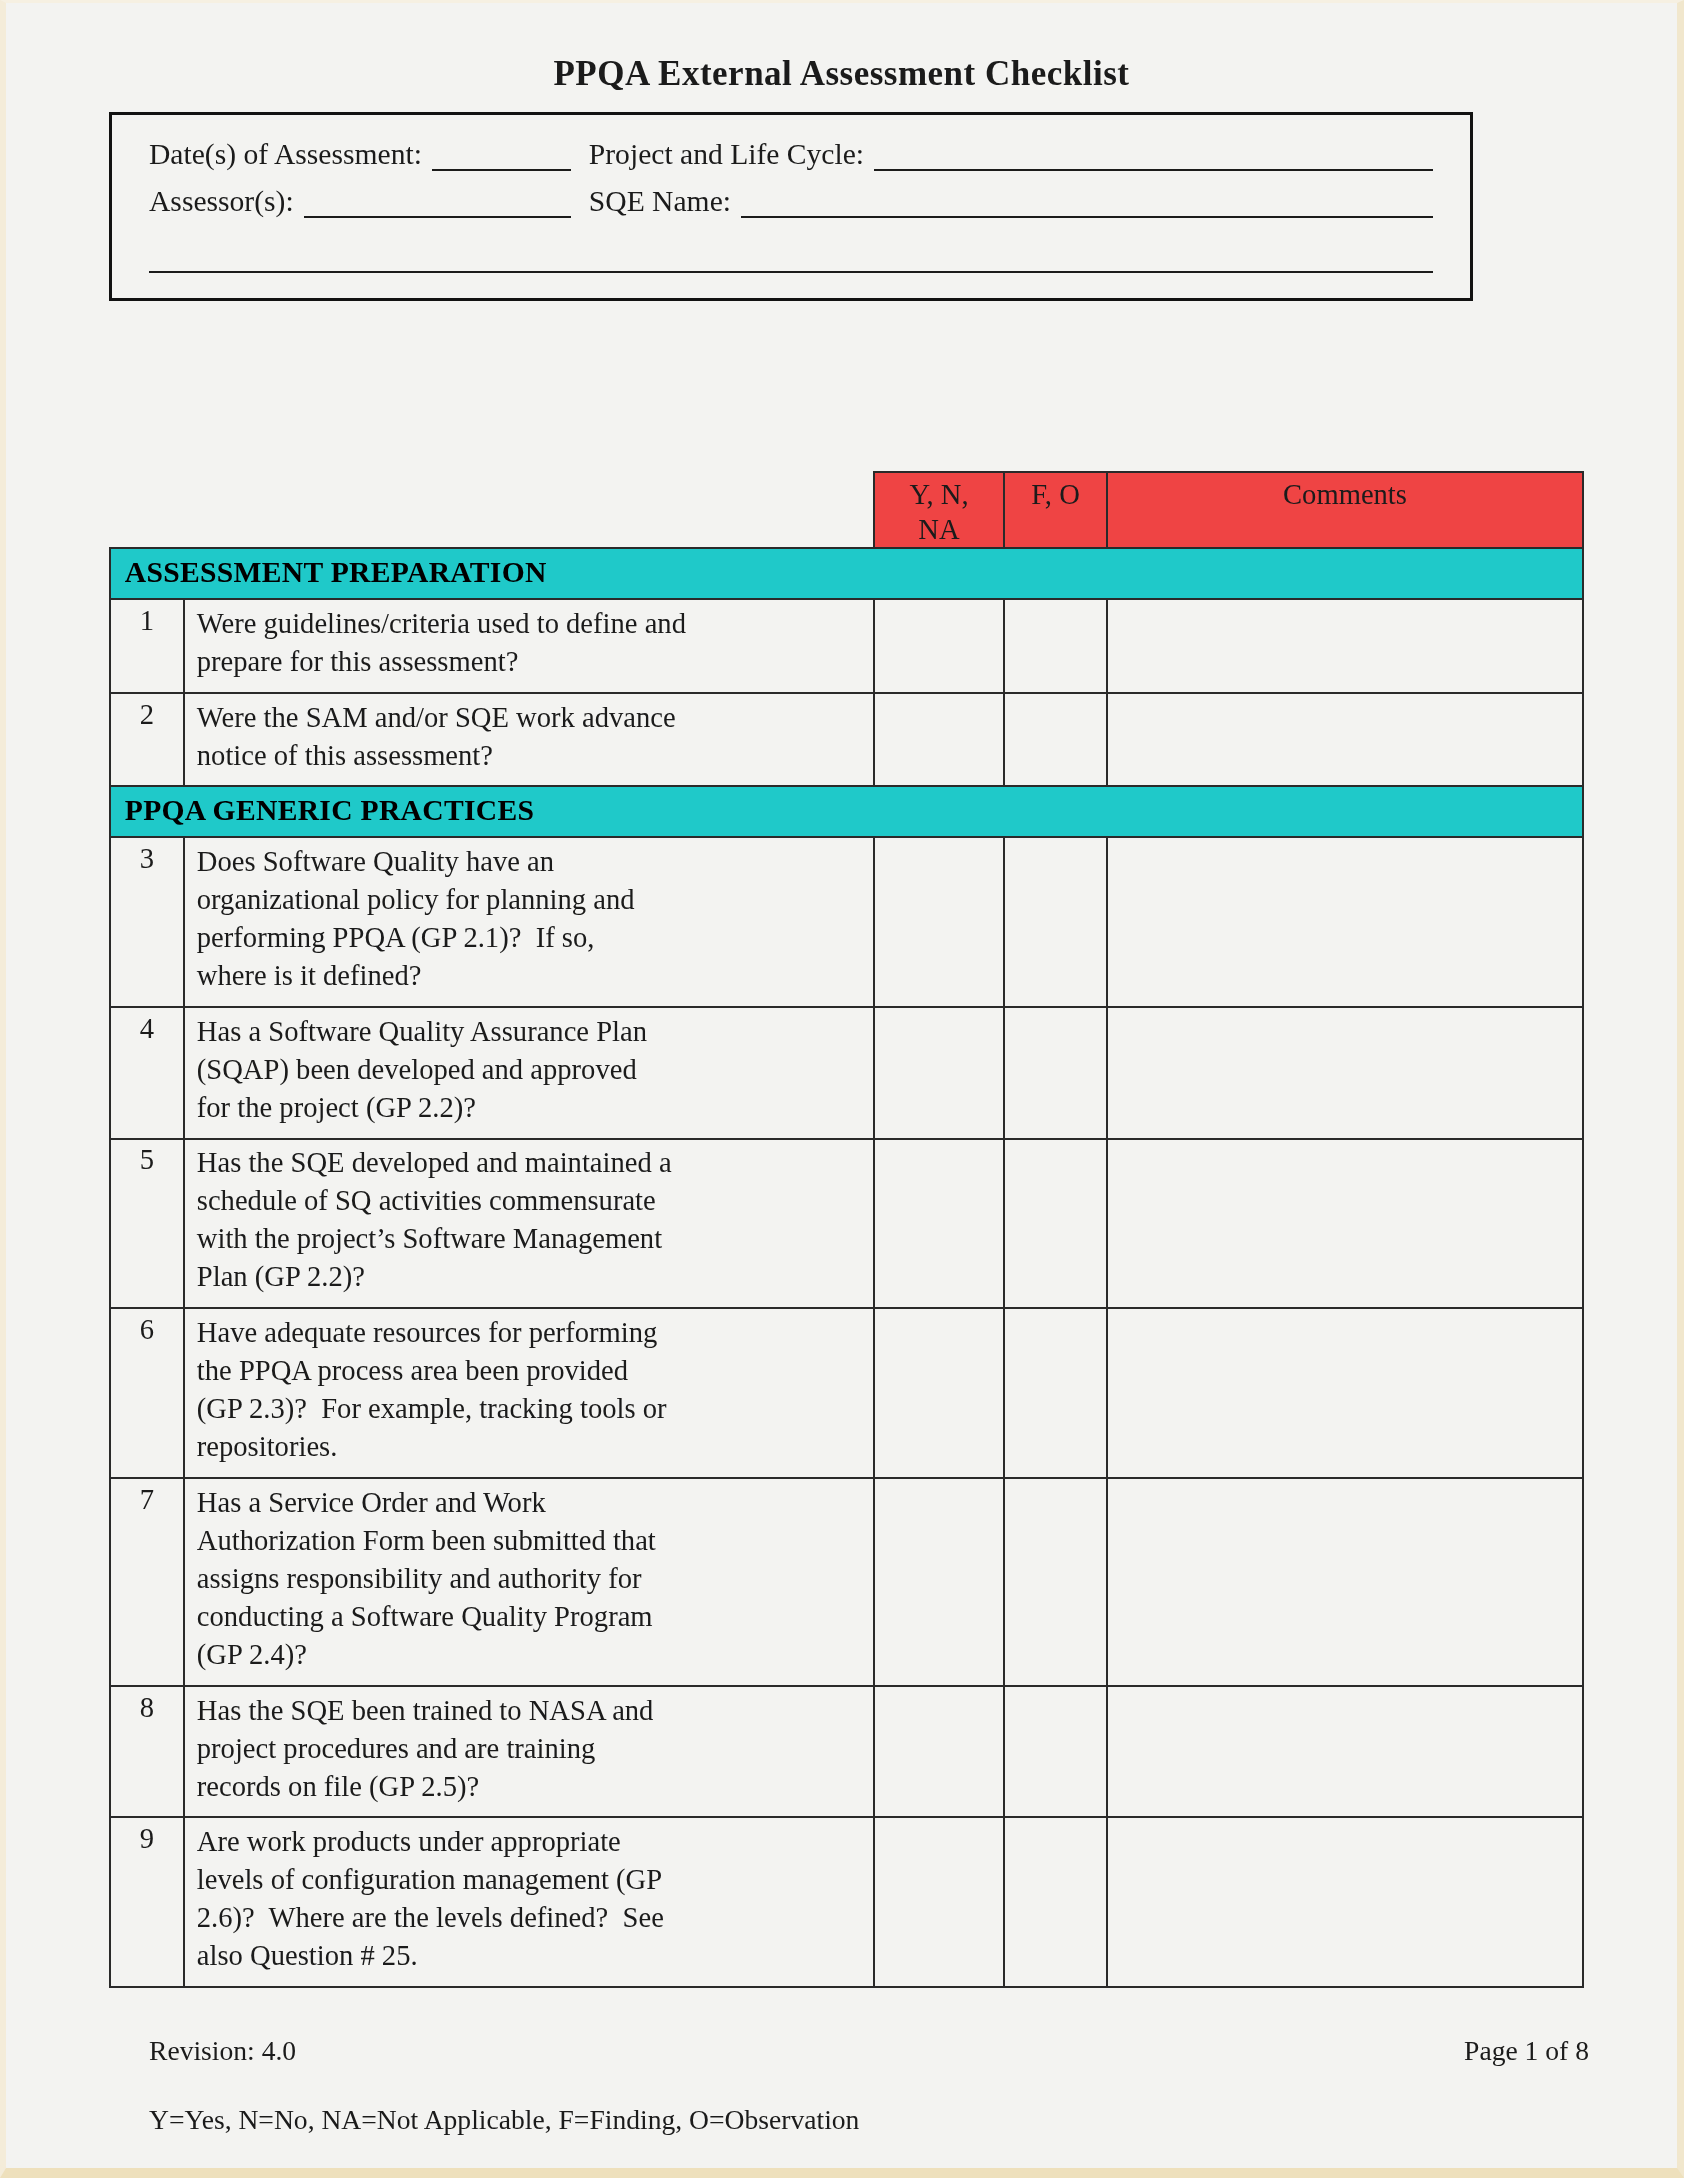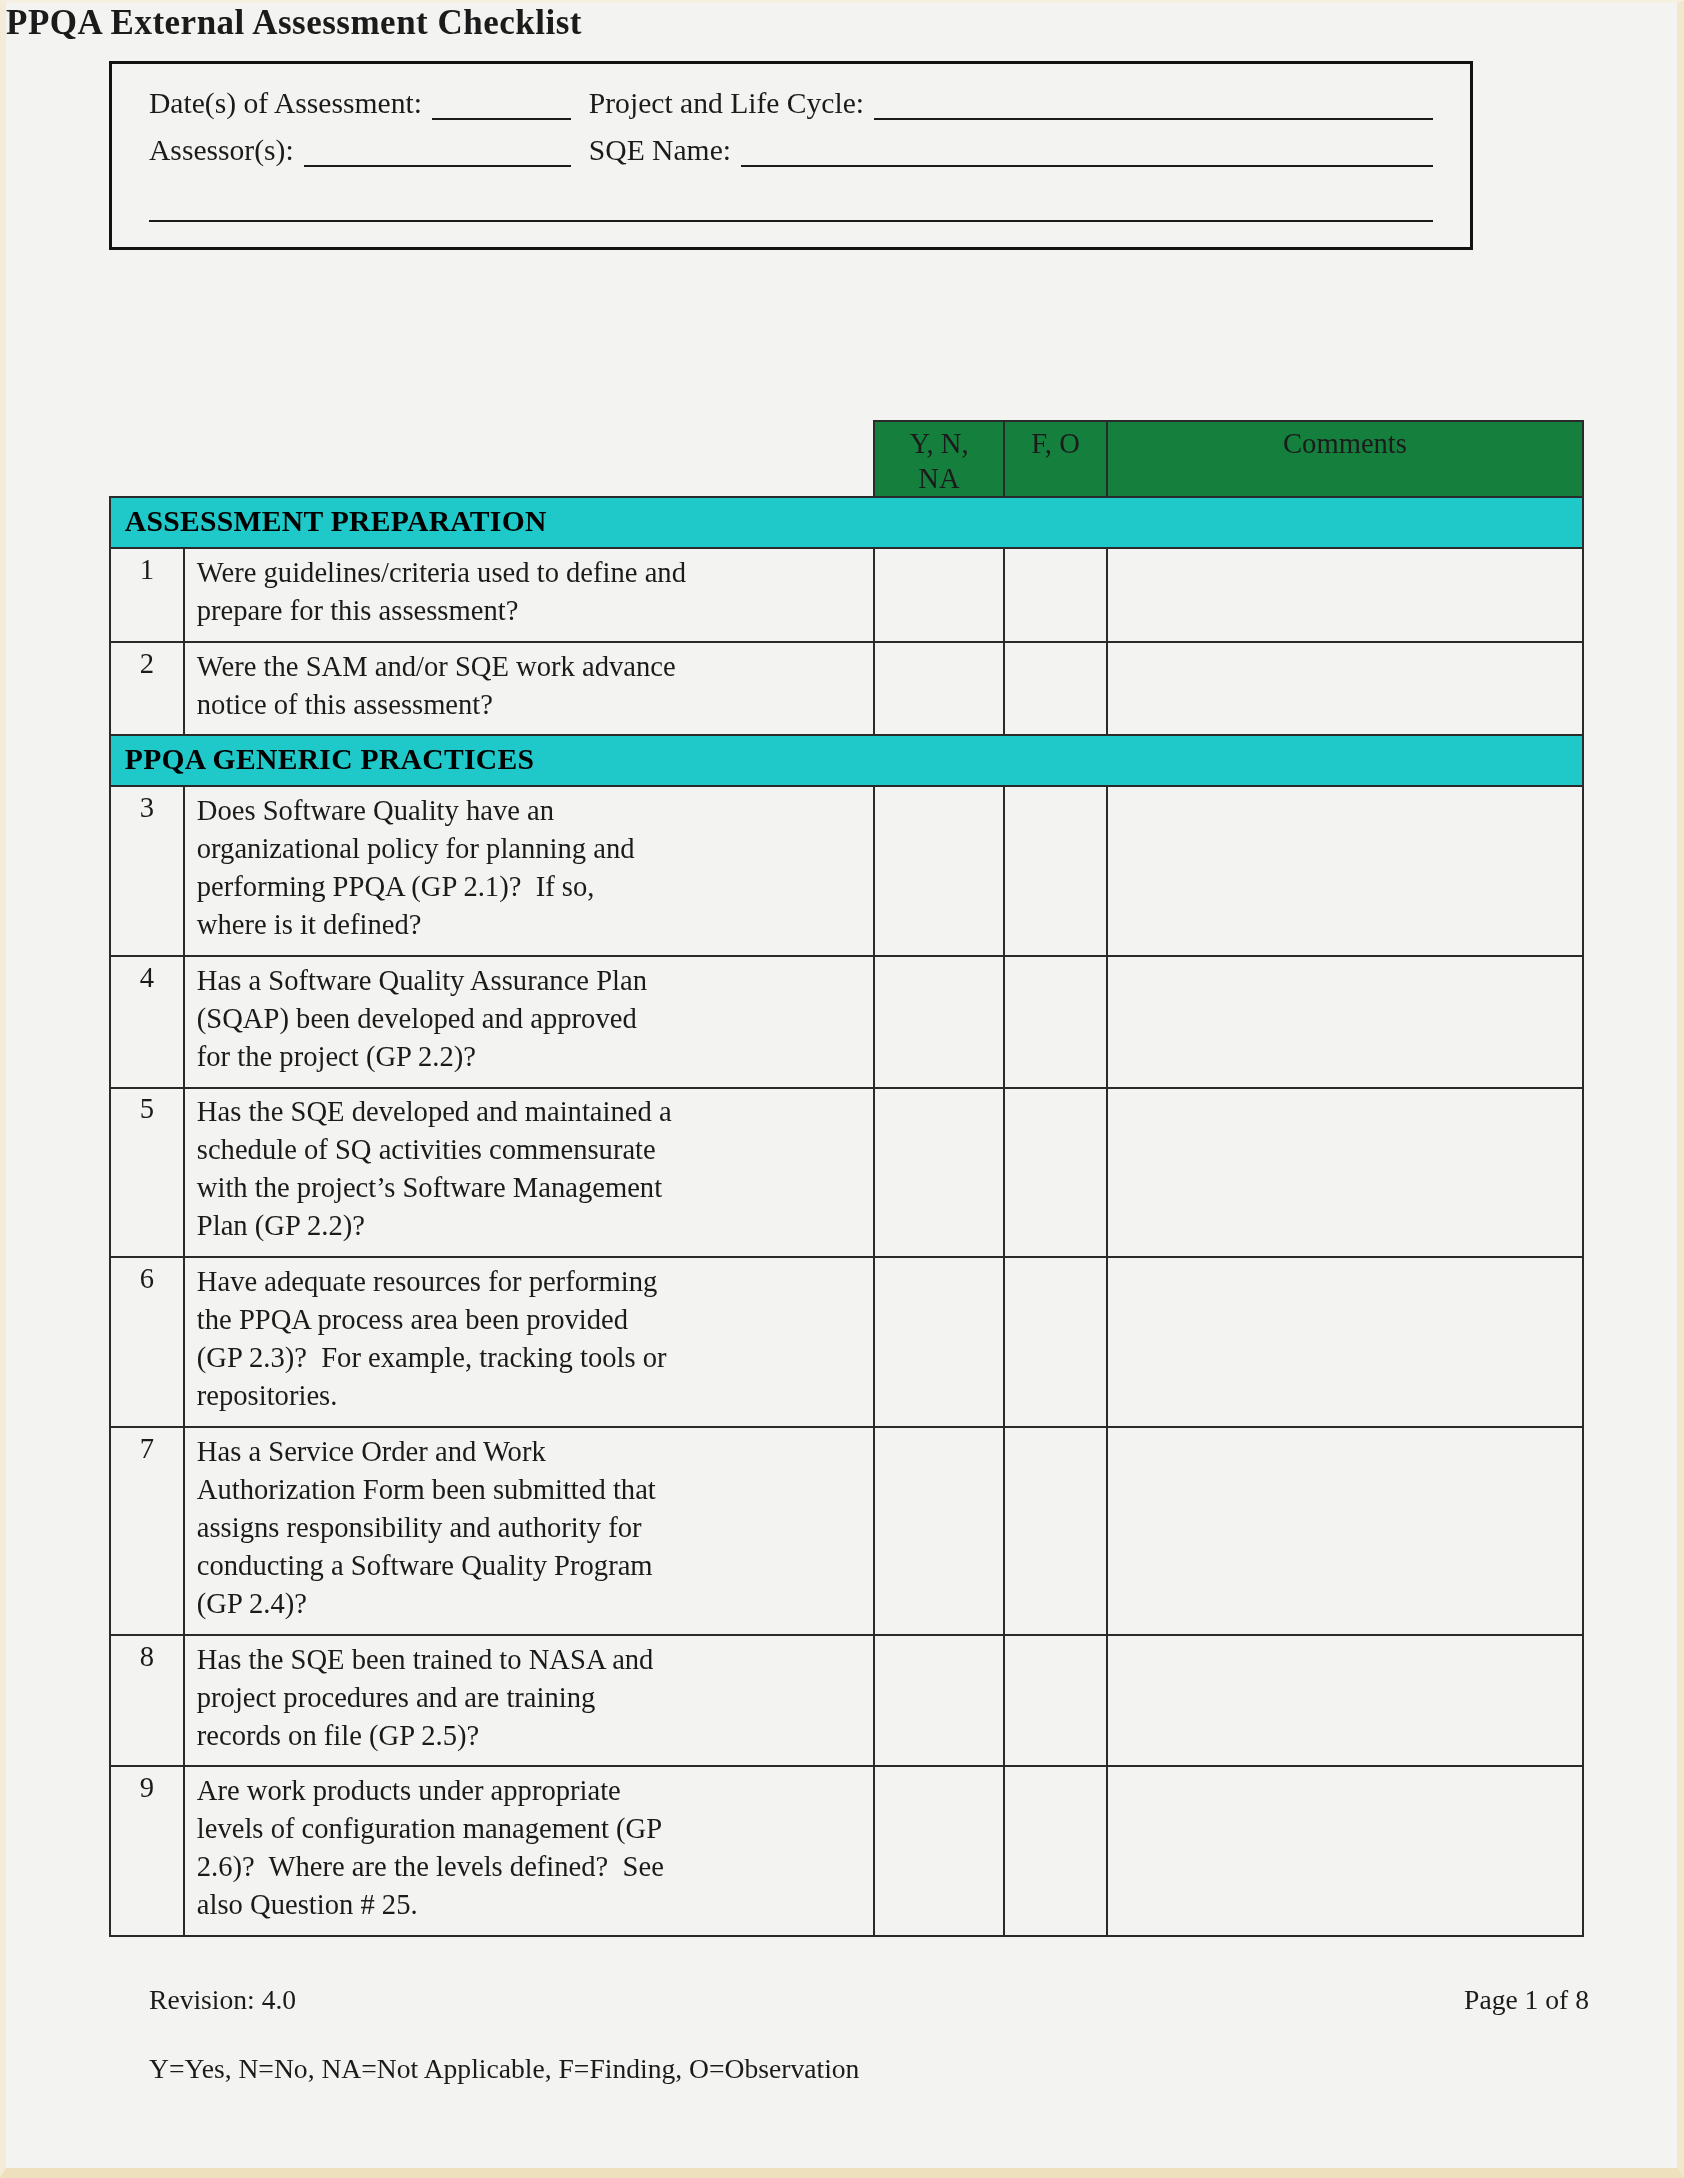--- a/index.html
+++ b/index.html
@@ -10,20 +10,22 @@
     background:#f3f3f1;
     font-family:"Liberation Serif","DejaVu Serif",serif;
     color:#1b1b1b;
     border-top:3.9px solid #f6f0e2;
     border-left:6.9px solid #f4ecd9;
     border-right:7.9px solid #f1e7cd;
     border-bottom:10.8px solid #eee0bc;
     overflow:hidden;
   }
   .doc-title {
+    margin-top:51px;
+    text-align:center;
     font-size:35px;
     font-weight:bold;
     letter-spacing:0.5px;
   }
   
   .header-box {
     margin:17.7px 0 0 103px;
     width:1364px;
     border:3.9px solid #121212;
     padding:23.6px 33px 25.6px 37px;
@@ -58,21 +60,21 @@
     vertical-align:top;
   }
   tr.head-row td.spacer { border:none; background:transparent; }
   tr.head-row th {
     height:71px;
     font-weight:normal;
     text-align:center;
     vertical-align:top;
     padding-top:3.9px;
     line-height:35px;
-    background:#15803d;
+    background:#ef4444;
   }
   tr.section-row td {
     background:#1fc9c9;
     color:#000000;
     font-weight:bold;
     font-size:29.6px;
     padding:6.9px 9.9px 8.9px 13.8px;
     letter-spacing:0.3px;
   }
   td.num-cell {

